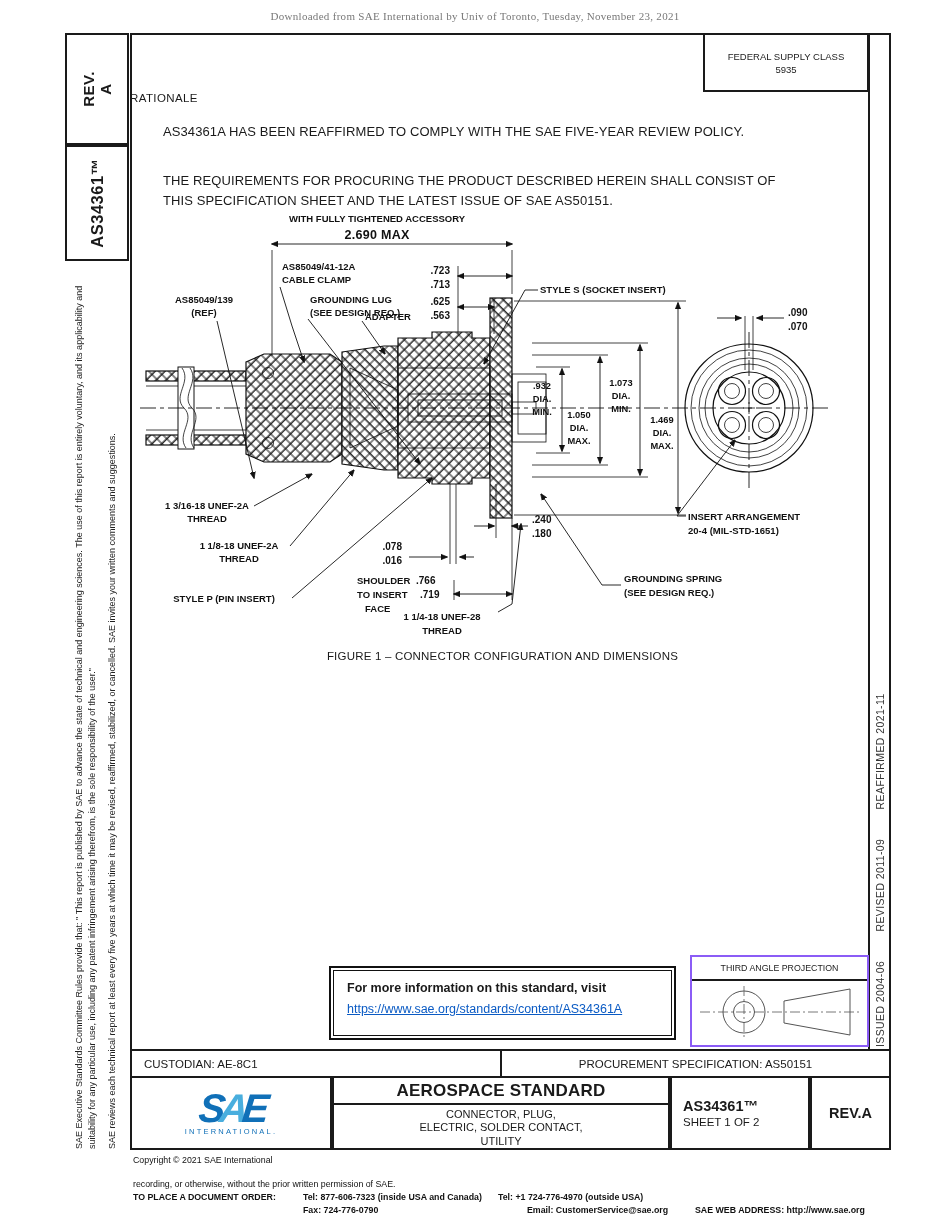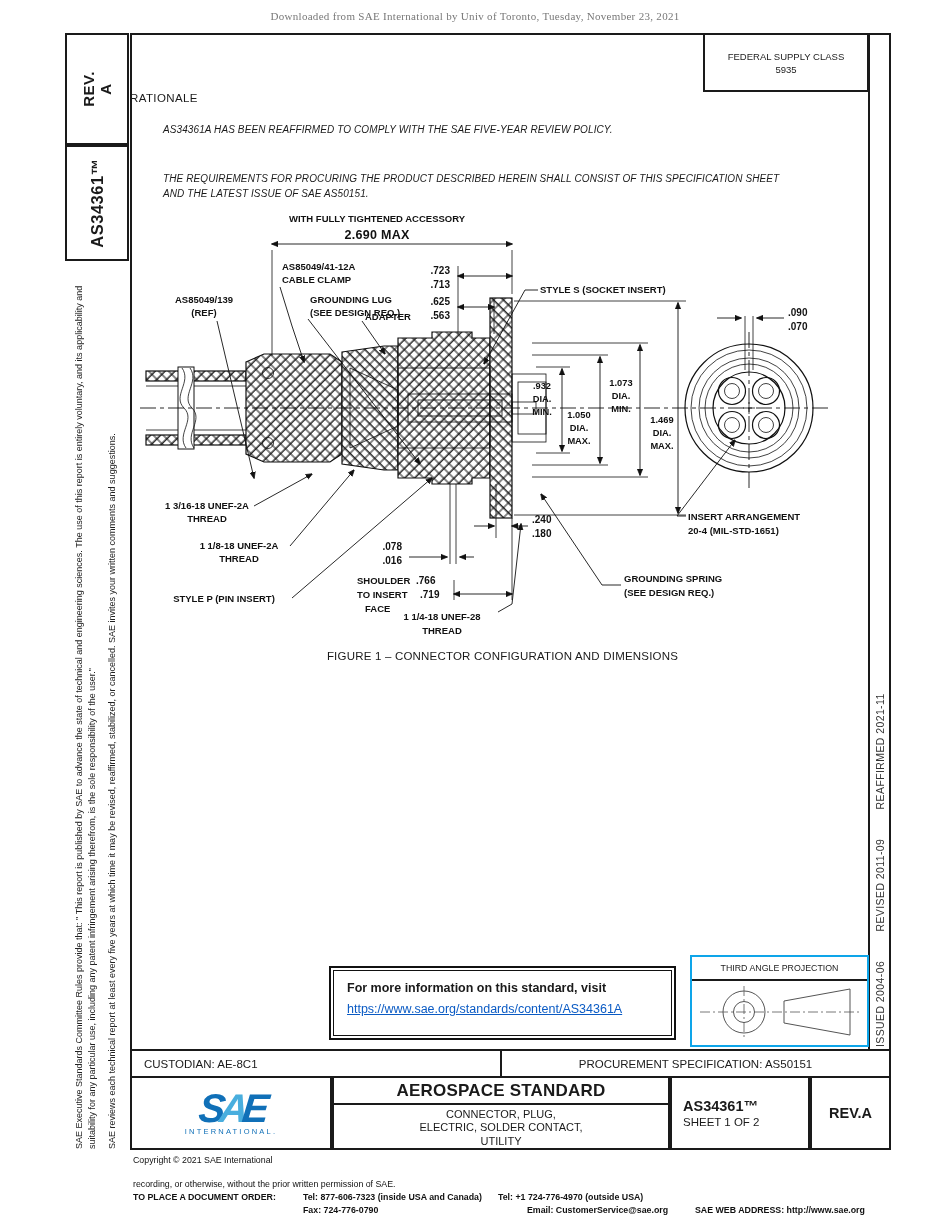--- a/index.html
+++ b/index.html
@@ -23,21 +23,21 @@
 
   .main-frame { left:130px; top:33px; width:761px; height:1117px; border:2px solid #1a1a1a; }
   .right-divider { left:868px; top:33px; width:2px; height:1016px; background:#1a1a1a; }
   .issue-col { left:868px; top:560px; width:23px; height:488px; }
   .issue-col .inner { position:absolute; left:50%; top:50%; transform:translate(-50%,-50%) rotate(-90deg); width:486px; font-size:10.5px; color:#333; white-space:nowrap; letter-spacing:.4px; }
   .issue-col .inner span { margin-right:26px; }
 
   .fsc-box { left:703px; top:33px; width:166px; height:59px; border:2px solid #1a1a1a; display:flex; flex-direction:column; align-items:center; justify-content:center; gap:2px; font-size:9.5px; color:#222; }
 
   .rationale-h { left:130px; top:92px; width:745px; font-size:11.5px; letter-spacing:.4px; }
-  .para { font-size:10px; line-height:1.5; letter-spacing:.1px;font-style:italic; }
+  .para { font-size:13px; line-height:1.5; letter-spacing:.1px; }
   .p1 { left:163px; top:122px; width:660px; }
   .p2 { left:163px; top:171px; width:628px; }
 
   .fig-caption { left:130px; top:650px; width:745px; text-align:center; font-size:11.5px; letter-spacing:.2px; }
 
   
   .fig { left:132px; top:206px; }
   .fig text { font-family:"Liberation Sans",sans-serif; fill:#111; }
   .fl { font-size:9.5px; font-weight:bold; }
   .fd { font-size:10px; font-weight:bold; }
@@ -48,21 +48,21 @@
   .med { stroke-width:1.2; }
   .cl { stroke-dasharray:16 4 4 4; stroke-width:.9; fill:none; }
   .dimline { stroke-width:.9; fill:none; }
   .ldr { stroke-width:.9; fill:none; }
 
   
   .info-box { left:329px; top:966px; width:347px; height:74px; border:2px solid #111; box-shadow: inset 0 0 0 2px #fff, inset 0 0 0 3px #111; padding:13px 16px 0 16px; }
   .info-box .t { font-weight:bold; font-size:12.5px; margin-bottom:4px; }
   .info-box a { font-size:12.5px; color:#0b5bc4; text-decoration:underline; }
 
-  .proj-box { left:690px; top:955px; width:179px; height:92px; border:2px solid #0ea5e9; }
+  .proj-box { left:690px; top:955px; width:179px; height:92px; border:2px solid #8b5cf6; }
   .proj-title { height:24px; border-bottom:2px solid #1a1a1a; display:flex; align-items:center; justify-content:center; font-size:8.8px; color:#222; }
   .proj-box svg line, .proj-box svg circle, .proj-box svg polygon { stroke:#555; }
 
   .cust-cell { left:130px; top:1049px; width:372px; height:29px; border:2px solid #1a1a1a; display:flex; align-items:center; padding-left:12px; font-size:11.5px; }
   .proc-cell { left:500px; top:1049px; width:391px; height:29px; border:2px solid #1a1a1a; display:flex; align-items:center; justify-content:center; font-size:11.5px; }
 
   .logo-cell { left:130px; top:1076px; width:202px; height:74px; border:2px solid #1a1a1a; display:flex; flex-direction:column; align-items:center; justify-content:center; }
   .sae-logo { font-style:italic; font-weight:bold; font-size:40px; line-height:.9; letter-spacing:-6px; transform:skewX(-6deg); }
   .logo-sub { font-size:7.5px; font-weight:normal; letter-spacing:2.2px; margin-top:1px; }
   .title-cell { left:332px; top:1076px; width:338px; height:74px; border:2px solid #1a1a1a; text-align:center; }

